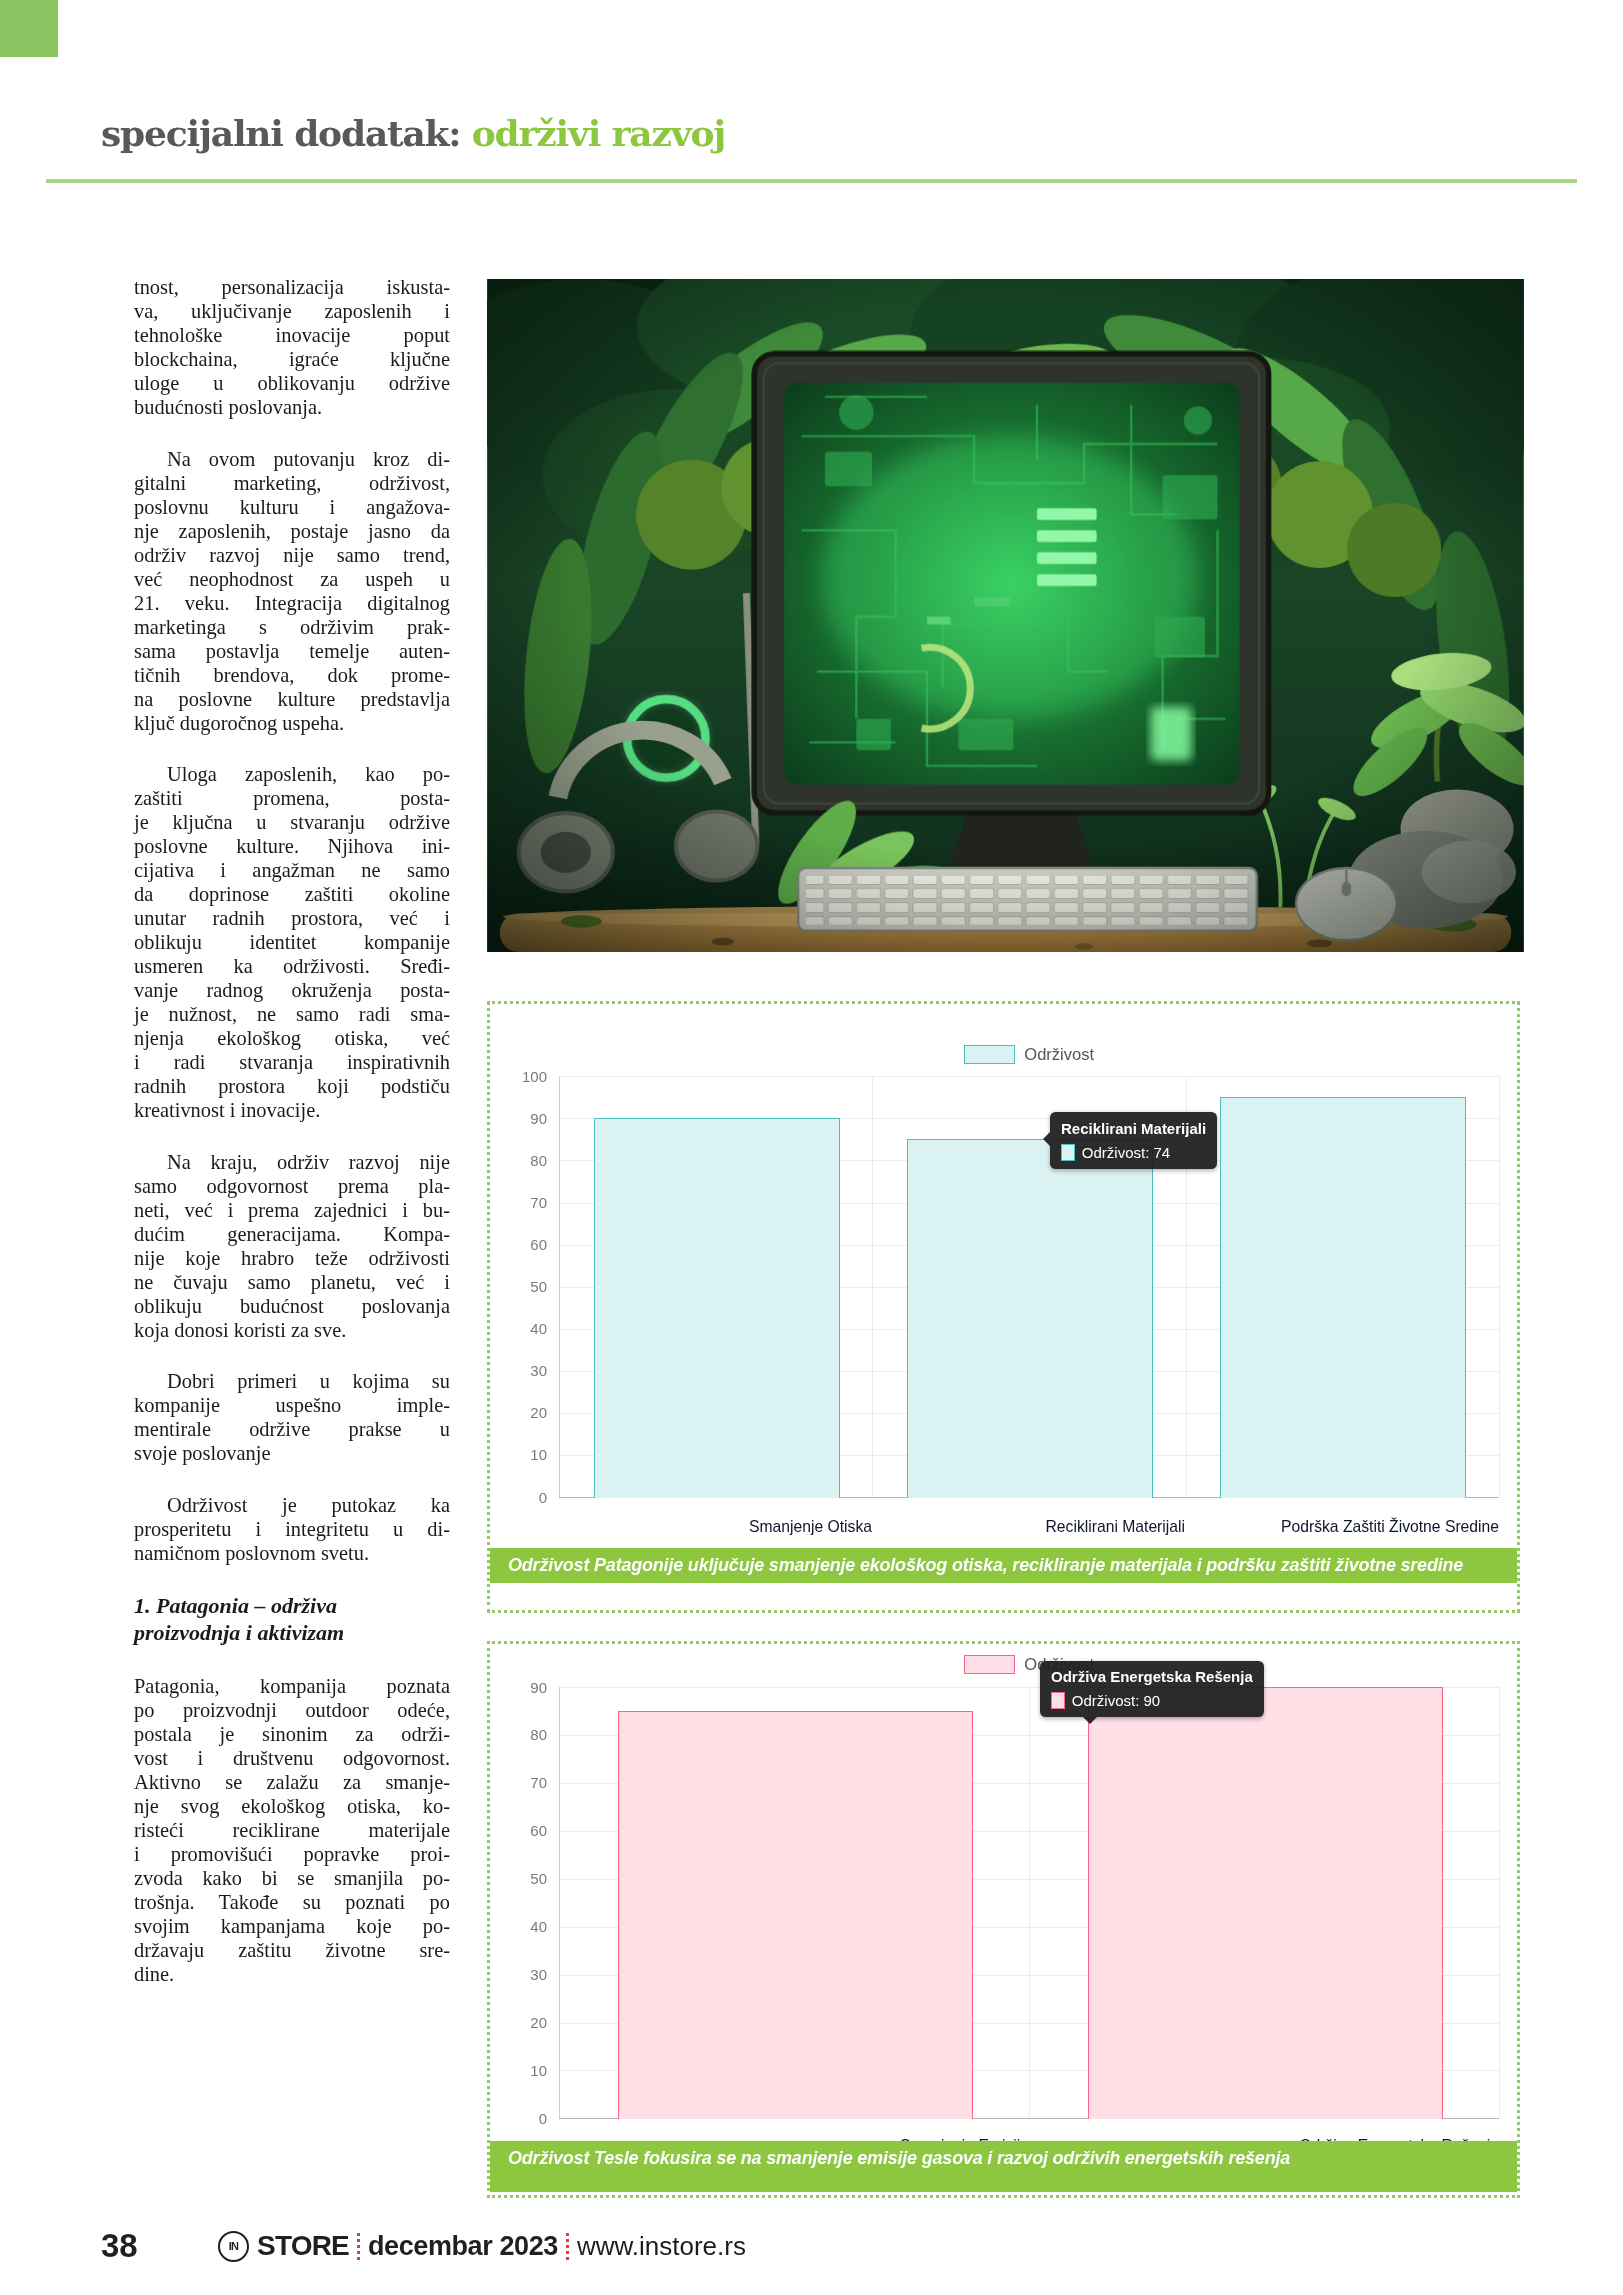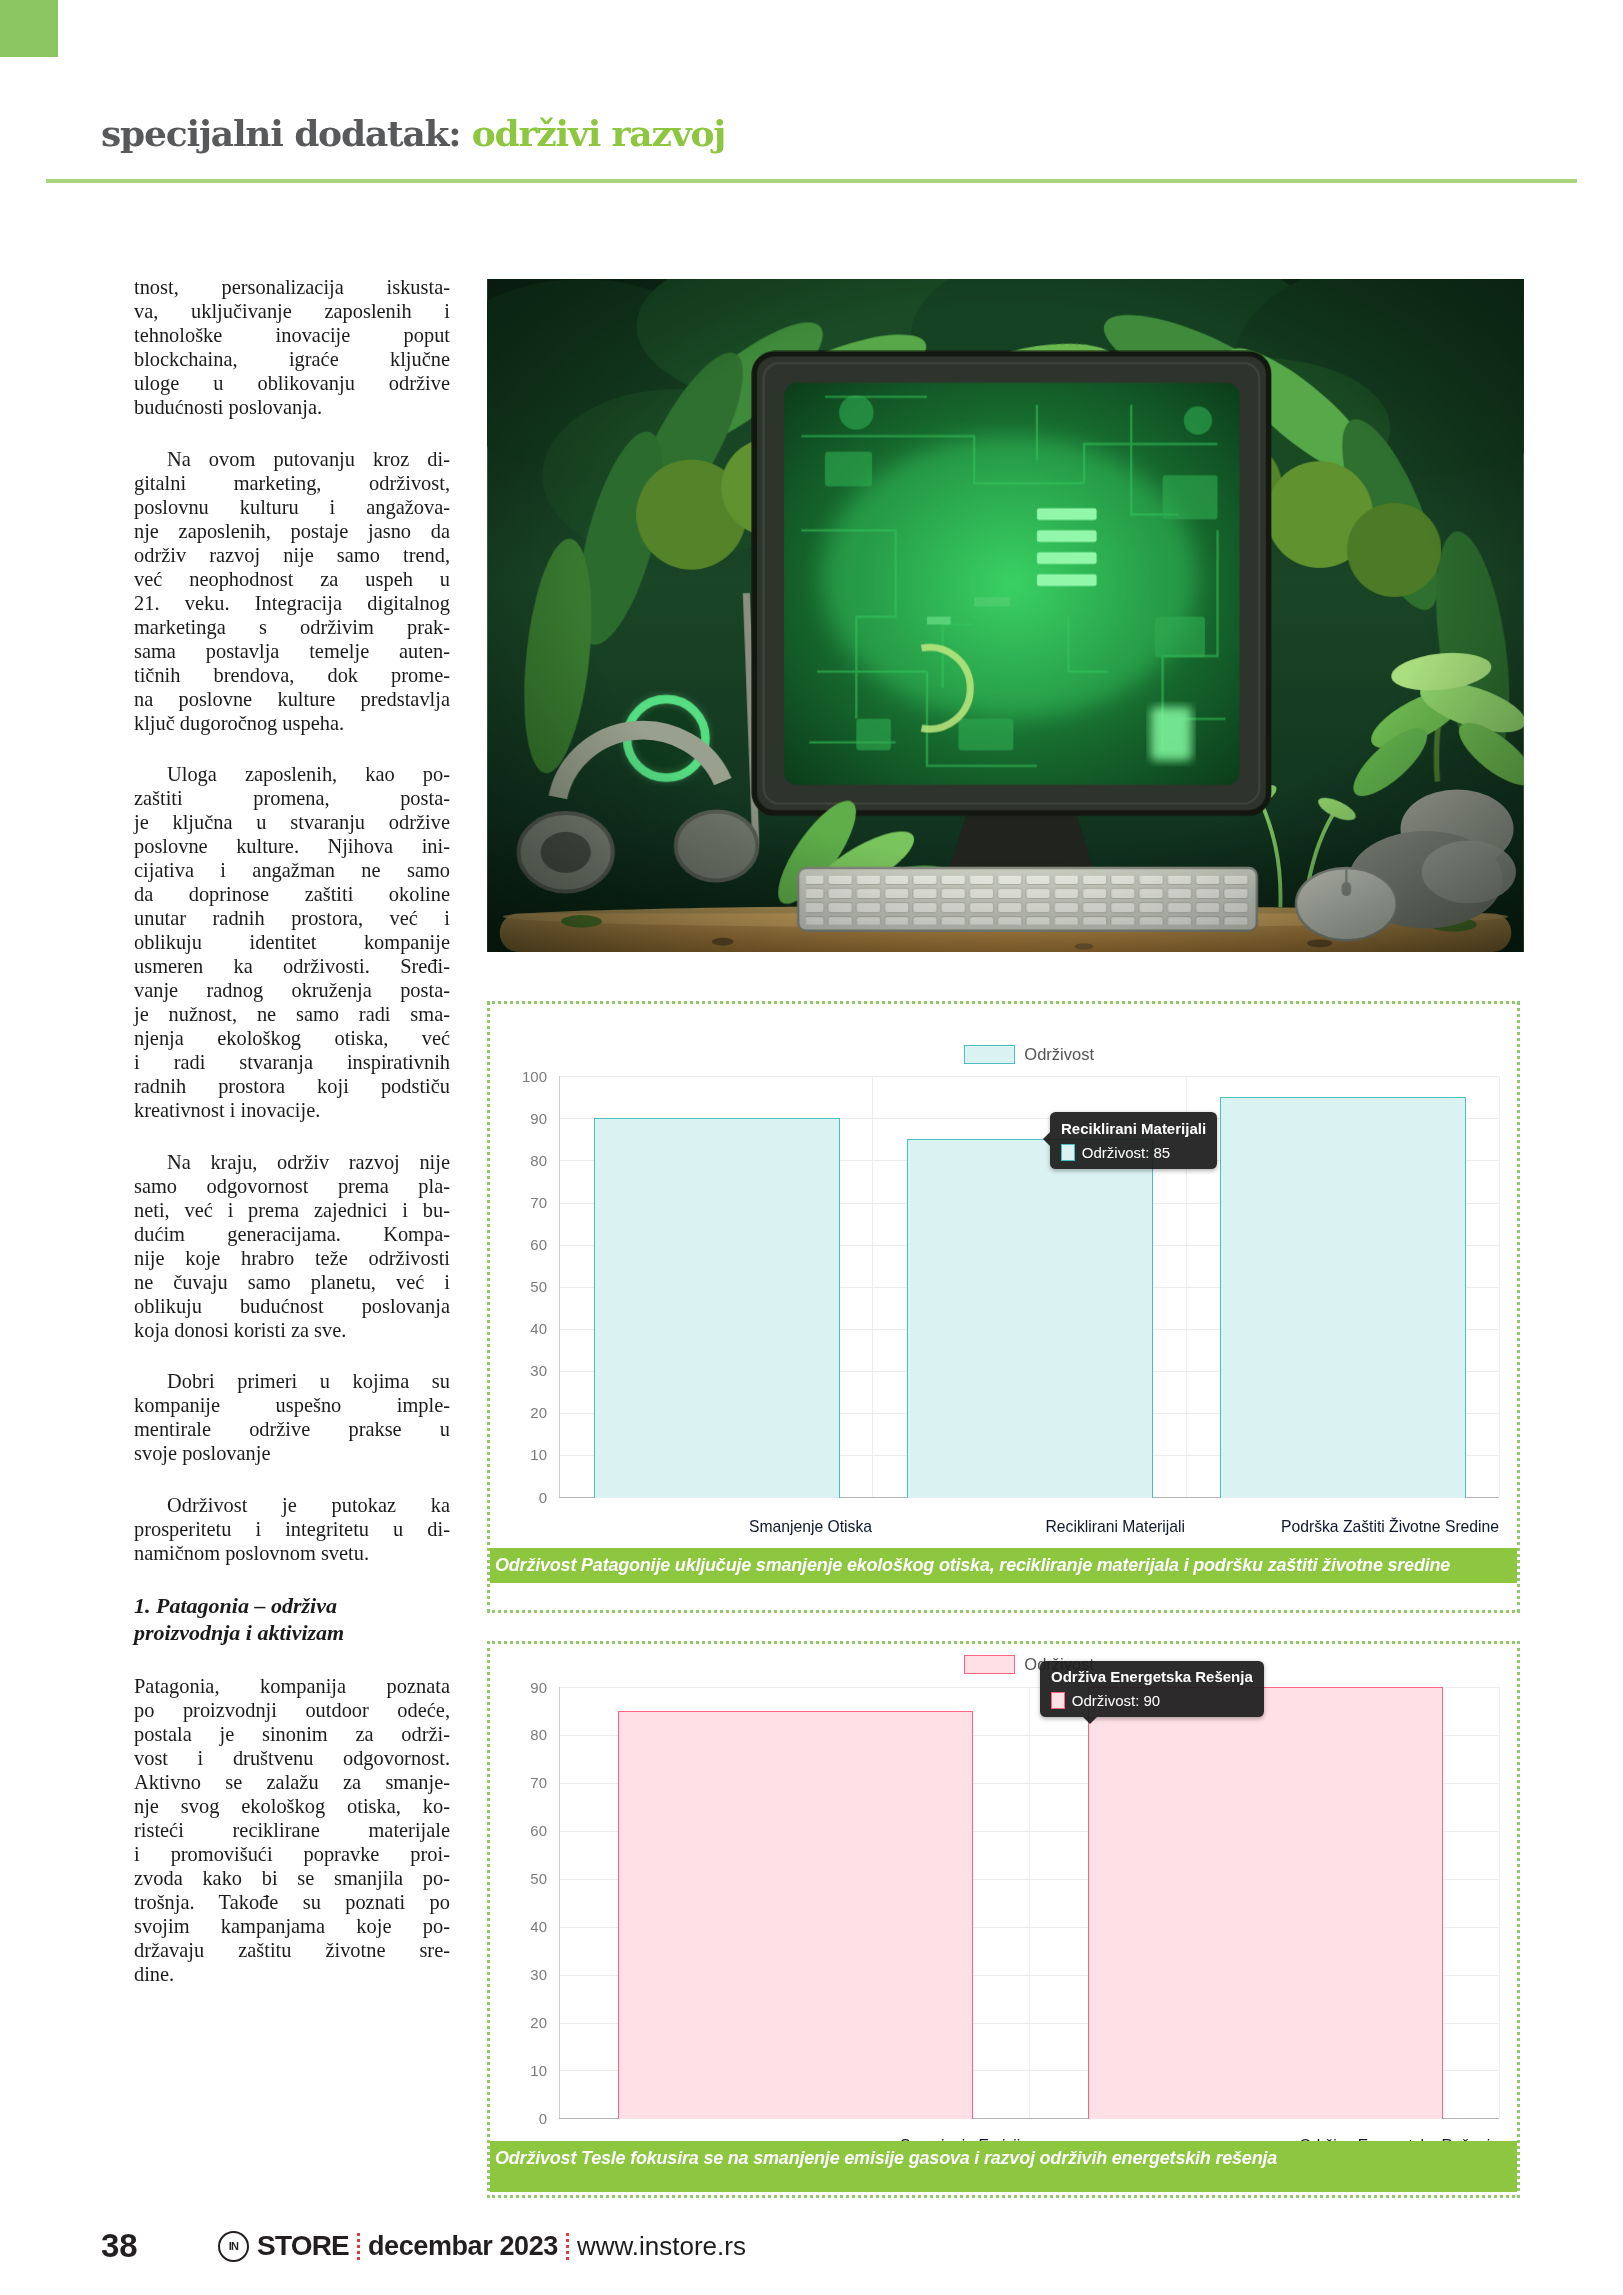--- a/index.html
+++ b/index.html
@@ -26,21 +26,21 @@
 
   
   #hero{left:487px;top:279px;width:1037px;height:673px;}
 
   
   .fig{position:absolute;left:487px;width:1027px;background:#fff;border:3.9px dotted #92c868;}
   #fig1{top:1001px;height:606px;}
   #fig2{top:1641px;height:551px;}
   .caption{position:absolute;left:0;right:0;background:#8dc63f;color:#ffffff;
            font-style:italic;font-weight:700;font-size:18px;letter-spacing:-0.2px;
-           padding-left:5px;white-space:nowrap;overflow:hidden;}
+           padding-left:18px;white-space:nowrap;overflow:hidden;}
   #fig1 .caption{bottom:27.5px;height:35px;line-height:35px;}
   #fig2 .caption{bottom:3.1px;height:51px;line-height:35px;}
 
   .gridh{position:absolute;height:0.8px;background:#ececec;}
   .gridh.zero{background:#b5b5b5;}
   .gridv{position:absolute;width:0.8px;background:#ececec;}
   .gridv.axis{background:#cfcfcf;}
   .ytick{position:absolute;text-align:right;font-size:15px;color:#7b7b7b;}
   .xlabel{position:absolute;text-align:right;font-size:15.7px;color:#0f172a;white-space:nowrap;}
   .bar{position:absolute;border-style:solid;border-bottom:none;border-width:1.6px;}
@@ -367,21 +367,21 @@
     <div class="bar" style="left: 730px; top: 93px; width: 244px; height: 400px; background: rgb(219, 242, 242); border-color: rgb(75, 192, 192);"></div>
     <div class="xlabel" style="left: 696px; width: 313px; top: 514px;">Podrška Zaštiti Životne Sredine</div>
     <div class="legend" style="left: 69px; width: 940px; top: 41px;">
       <div class="lg-swatch" style="background: rgb(219, 242, 242); border-color: rgb(75, 192, 192);"></div>
       <span>Održivost</span>
     </div>
     <div class="tooltip" style="left: 560px; top: 108px;">
       <div class="tt-title">Reciklirani Materijali</div>
       <div class="tt-row">
         <div class="tt-swatch" style="background: rgb(219, 242, 242); border-color: rgb(75, 192, 192);"></div>
-        <span>Održivost: 85</span>
+        <span>Održivost: 74</span>
       </div>
       <div class="caret left"></div>
     </div>
     <div class="caption">Održivost Patagonije uključuje smanjenje ekološkog otiska, recikliranje materijala i podršku zaštiti životne sredine</div>
   </div>
 
 <div class="fig" id="fig2">
     <div class="gridh zero" style="left: 69px; width: 940px; top: 474px;"></div>
     <div class="ytick" style="left: 0px; width: 57px; top: 466px;">0</div>
     <div class="gridh" style="left: 69px; width: 940px; top: 426px;"></div>

